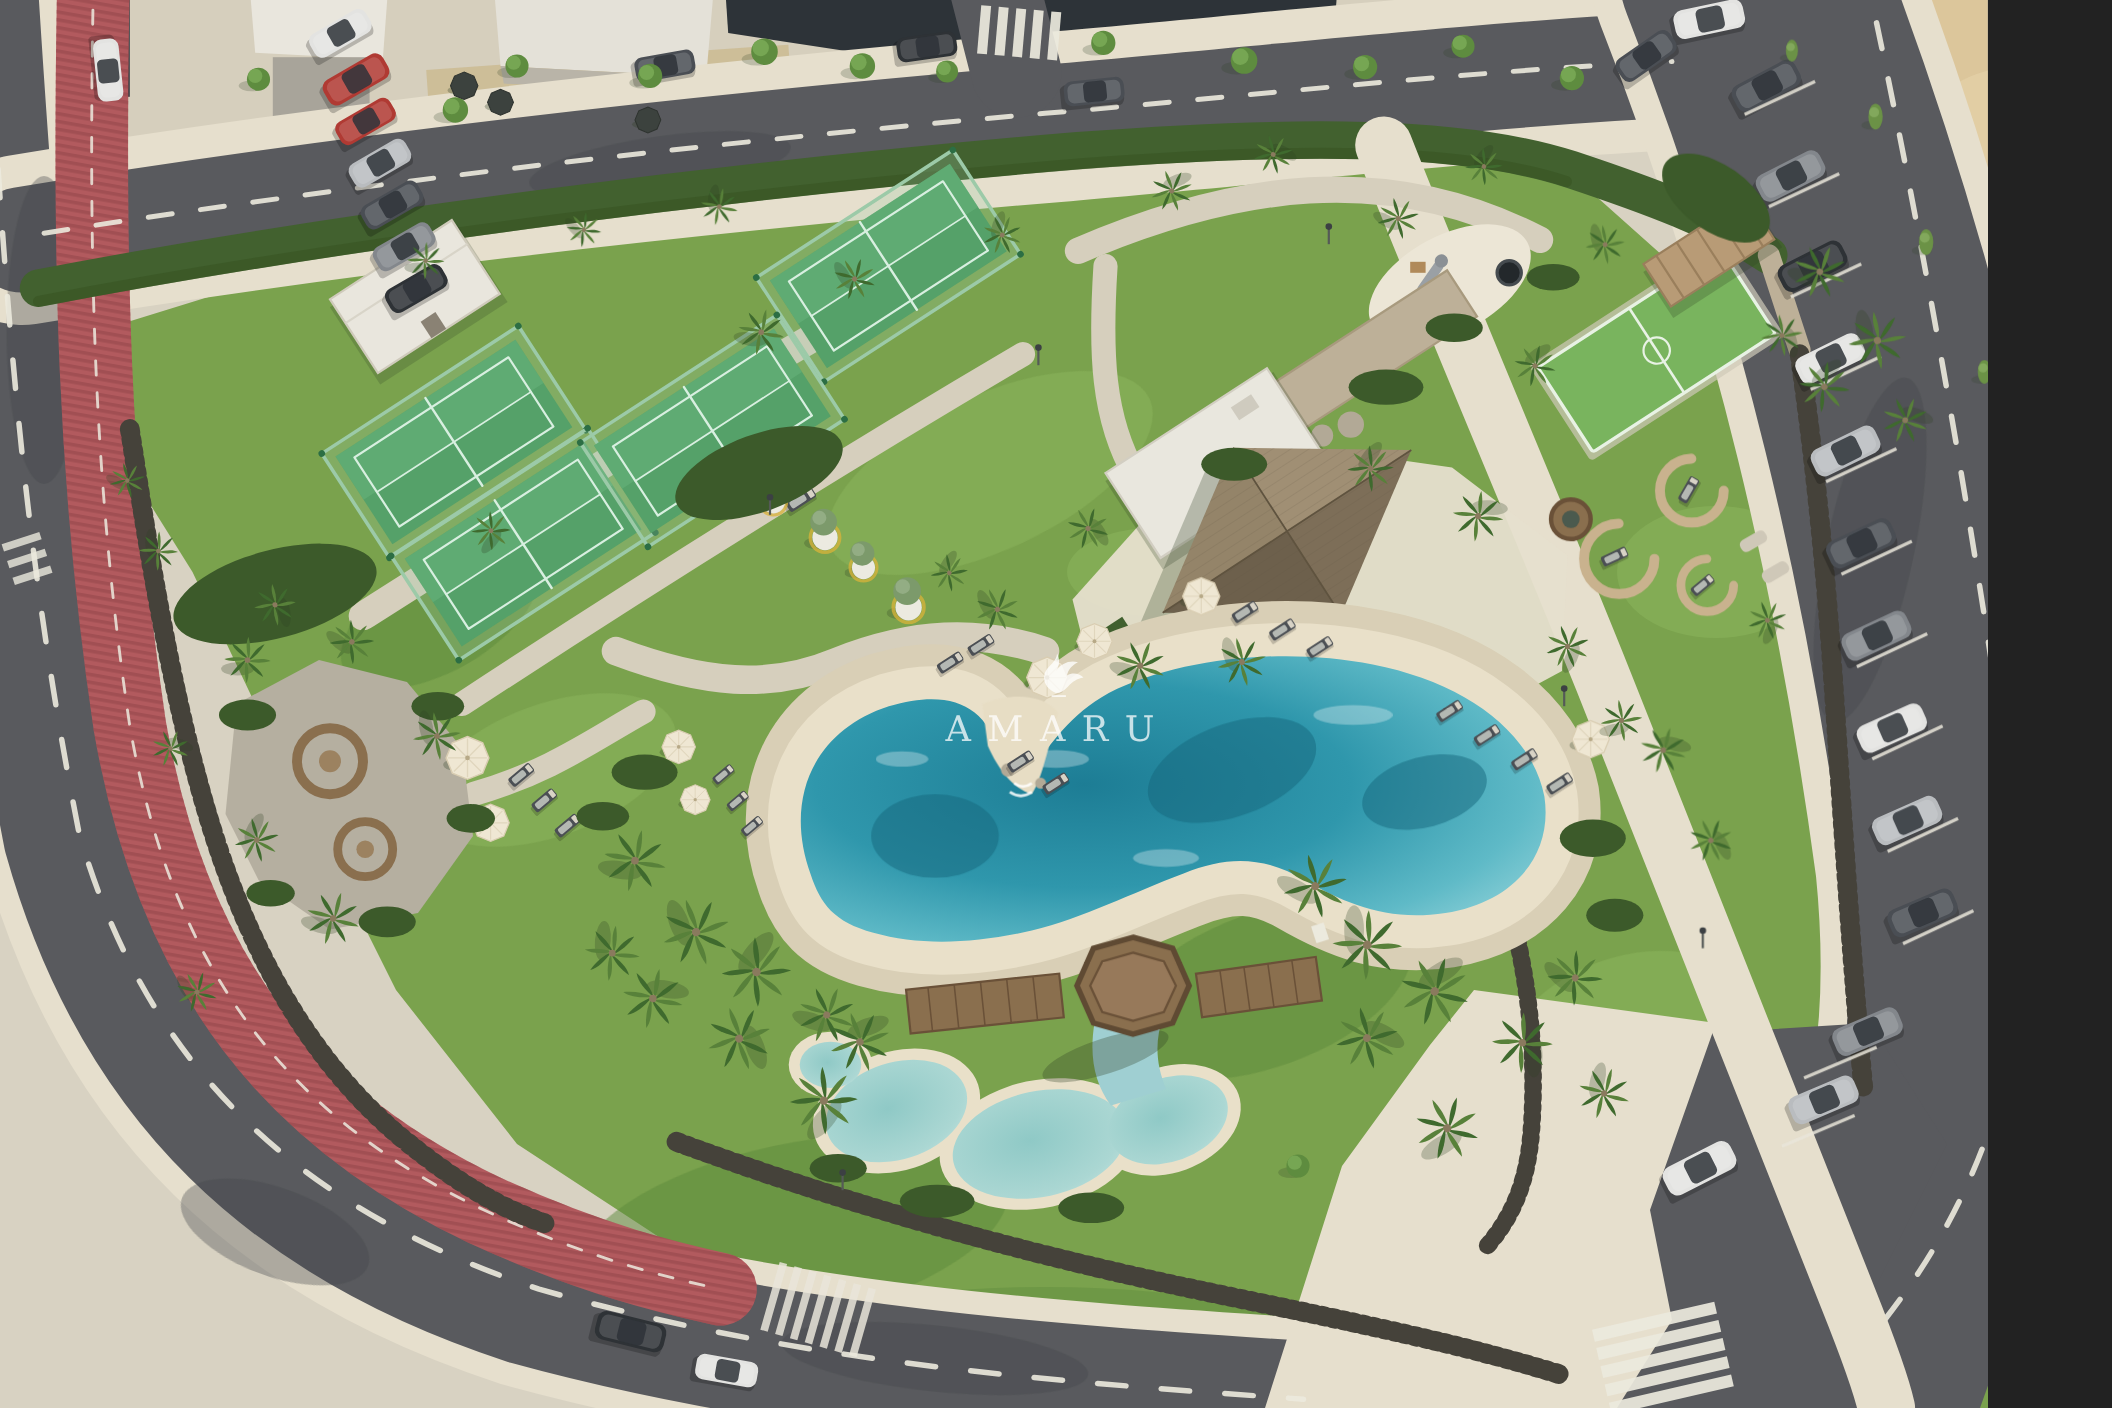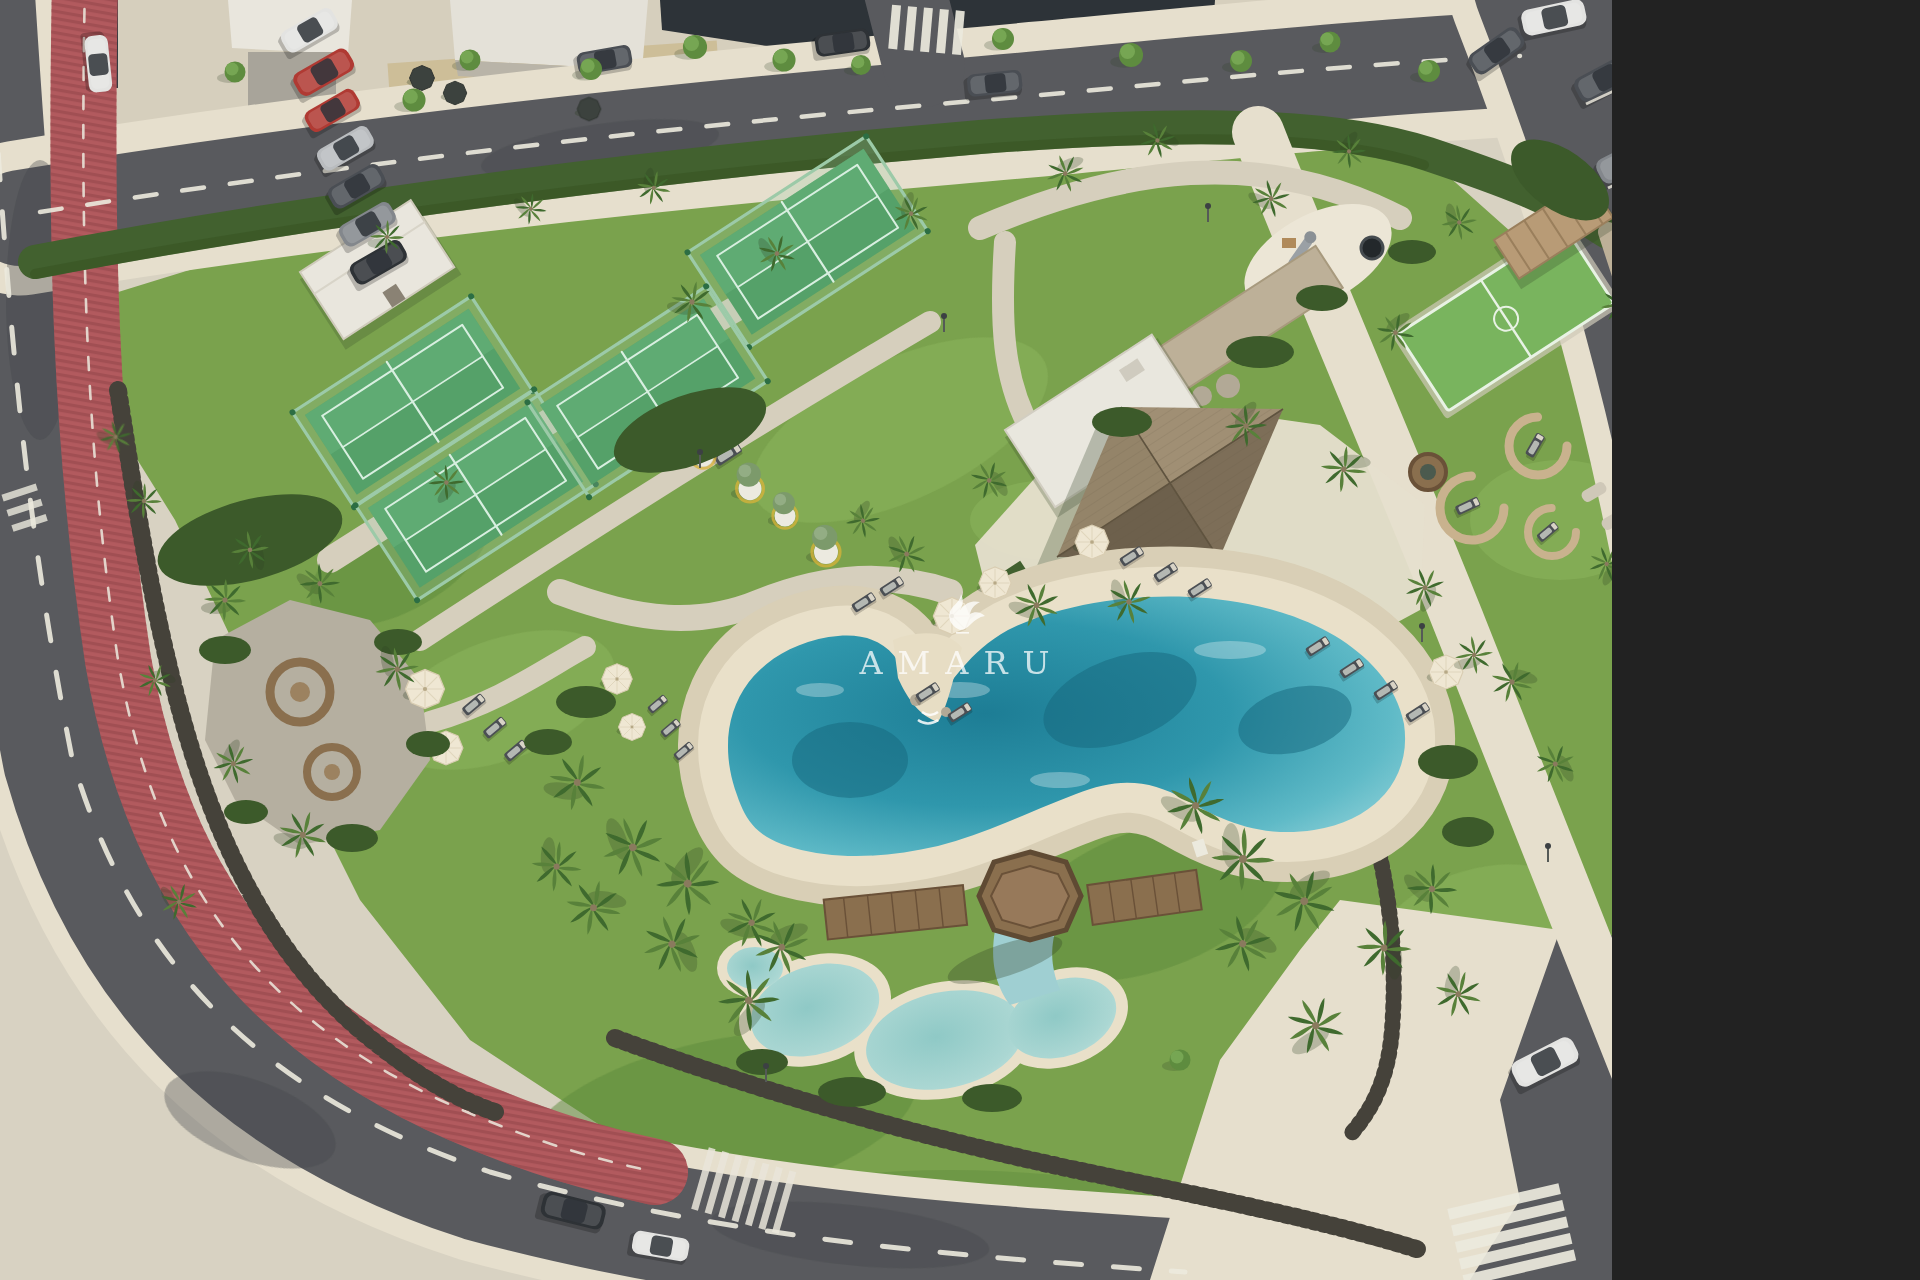--- a/index.html
+++ b/index.html
@@ -1,16 +1,16 @@
 <!DOCTYPE html>
 <html style="--bg: #d8d2c2; --asphalt: #595a5e; --asphaltDark: #43464a; --pave: #d6cfbd; --paveBright: #e6dfcd; --sand: #dcc69b; --grass: #7aa24d; --grassLight: #8db65e; --grassDark: #5d8a3c; --hedge: #42612f; --shrub: #3c5a2a; --frond: #58813a; --frondDark: #3f6a2e; --trunk: #8a7a5e; --bike: #b25a5e; --bikeDark: #8f4348; --court: #55a169; --courtLight: #6ab57d; --courtLine: #d8efe0; --courtPost: #2c6e44; --glass: #9ccaa8; --roofThatch: #8b7b63; --roofRidge: #5f533f; --roofWhite: #e9e7de; --deck: #e9e0c9; --deckEdge: #d9cfb6; --water: #2f97ac; --waterDeep: #16677c; --waterShelf: #a5dce0; --kidsWater: #abd7d3; --wood: #8a6f4e; --woodDark: #6a5138; --podRing: #c9b28e; --gravel: #b5afa0; --fence: #45423a; --wall: #bdb098; --stone: #b2a996; --umbrella: #efe7d3; --lounger: #4b4f54; --carWhite: #e3e3e1; --carSilver: #b9bcbf; --carGray: #83878c; --carDark: #4a4e54; --carBlack: #2e3236; --carRed: #b03a33; --white: #eceade; --shadow: #2f4024;"><head>
 <meta charset="utf-8">
 <style>
   html,body{margin:0;padding:0;background:#222;}
-  #stage{width:1612px;height:1280px;position:relative;overflow:hidden;font-family:"Liberation Sans",sans-serif;}
+  #stage{width:1807px;height:1280px;position:relative;overflow:hidden;font-family:"Liberation Sans",sans-serif;}
   svg{display:block}
   
   .f-bg{fill:var(--bg)} .f-sand{fill:var(--sand)} .f-grass{fill:var(--grass)}
   .f-grassL{fill:var(--grassLight)} .f-grassD{fill:var(--grassDark)}
   .f-pave{fill:var(--pave)} .f-paveB{fill:var(--paveBright)} .f-asphalt{fill:var(--asphalt)}
   .f-asphaltD{fill:var(--asphaltDark)} .f-shrub{fill:var(--shrub)}
   .f-deck{fill:var(--deck)} .f-gravel{fill:var(--gravel)}
   .f-court{fill:var(--court)} .f-courtL{fill:var(--courtLight)}
   .f-roofW{fill:var(--roofWhite)} .f-wood{fill:var(--wood)}
   .f-wall{fill:var(--wall)} .f-stone{fill:var(--stone)} .f-shadow{fill:var(--shadow)}

